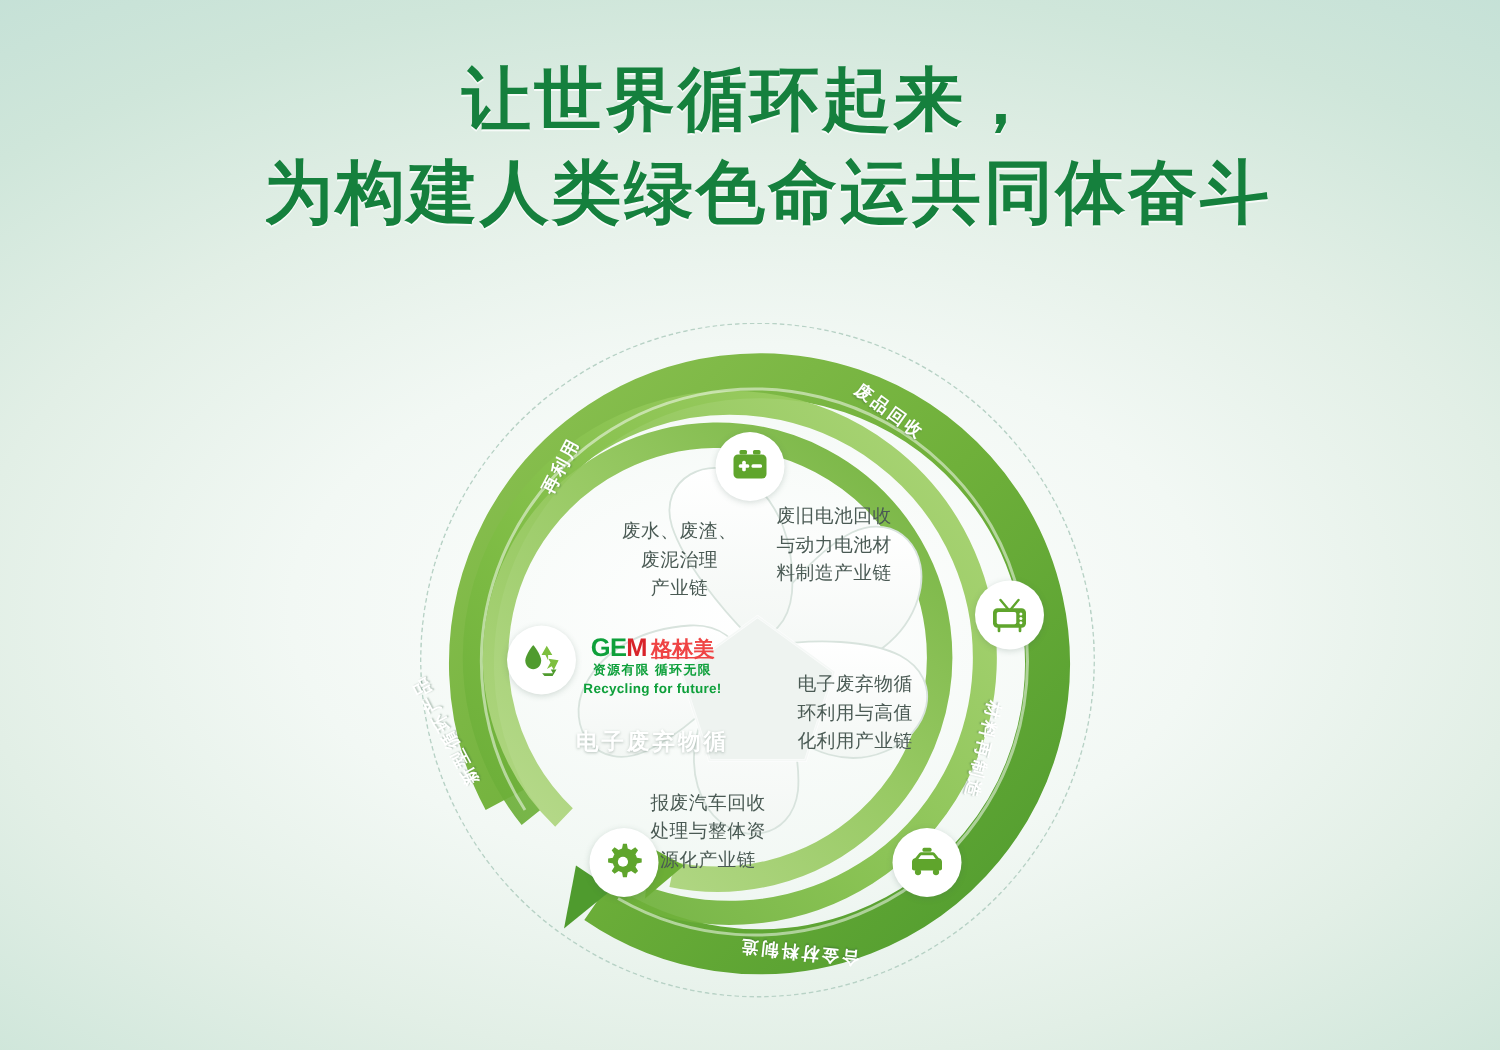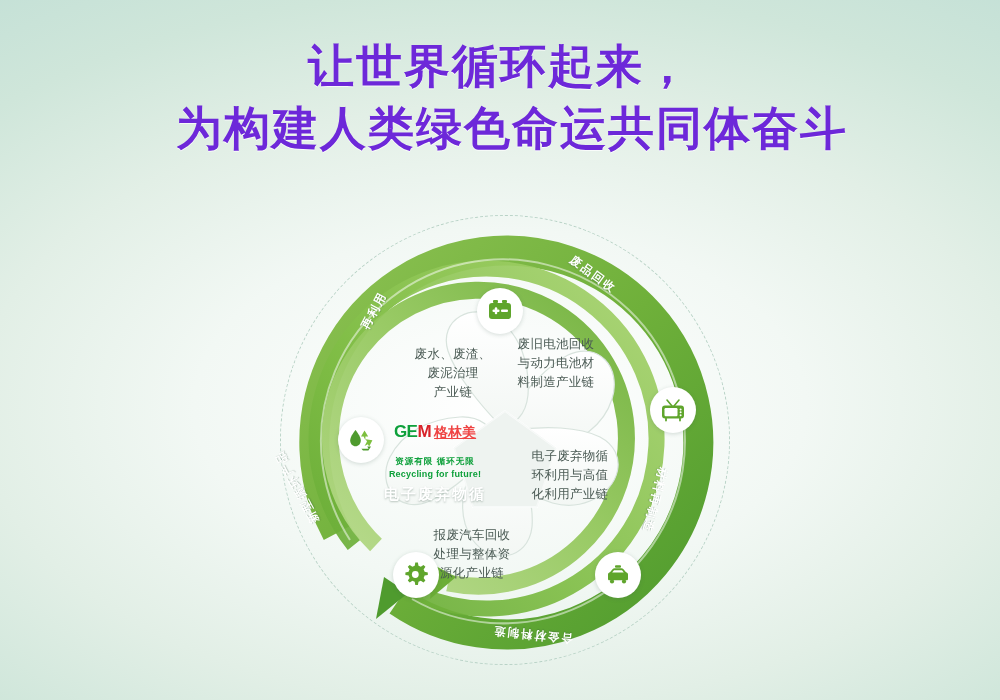--- a/index.html
+++ b/index.html
@@ -10,21 +10,21 @@
       radial-gradient(ellipse 900px 520px at 50% 58%, #ffffff 0%, #f2f8f4 34%, #e2efe6 58%, #cfe6da 80%, #c3e0d6 100%),
       linear-gradient(160deg,#dff0e8 0%,#cfe8dd 40%,#bfdfd4 70%,#b6dbd2 100%);
     overflow:hidden;
     position:relative;
   }
 
   
   .title-block{
     position:absolute; top:36px; left:0; width:1000px;
     text-align:center; line-height:1.34;
-    color:#6d28d9;
+    color:#15803d;
     font-weight:bold;
     letter-spacing:2px;
     text-shadow:0 1px 0 rgba(255,255,255,.75);
   }
   .title-line1{ font-size:46px; }
   .title-line2{ font-size:46px;padding-left:24px; }
 
   
   .stage{
     position:absolute;
@@ -76,21 +76,21 @@
   .logo-gem{
     font-family:"Liberation Sans","DejaVu Sans",sans-serif;
     font-weight:bold; font-size:17px; color:#0ea03b;
     letter-spacing:-.5px;
   }
   .logo-gem .m-red{ color:#d8232a; }
   .logo-cn{
     font-size:14px; font-weight:bold; color:#ef4444; letter-spacing:0px;text-decoration:underline;
   }
   .logo-slogan{
-    margin-top:16px; font-size:8.5px; color:#0ea03b; letter-spacing:1px; font-weight:bold;
+    margin-top:1px; font-size:8.5px; color:#0ea03b; letter-spacing:1px; font-weight:bold;
   }
   .logo-eng{
     margin-top:1px; font-size:9px; color:#0ea03b; font-weight:bold; letter-spacing:.2px;
   }
   .chain-title{
     position:absolute;
     left:155px; top:270px; transform:translateX(-50%);
     font-size:15px; font-weight:bold; color:#ffffff;
     letter-spacing:2px;
     text-shadow:0 1px 2px rgba(60,90,75,.35);

